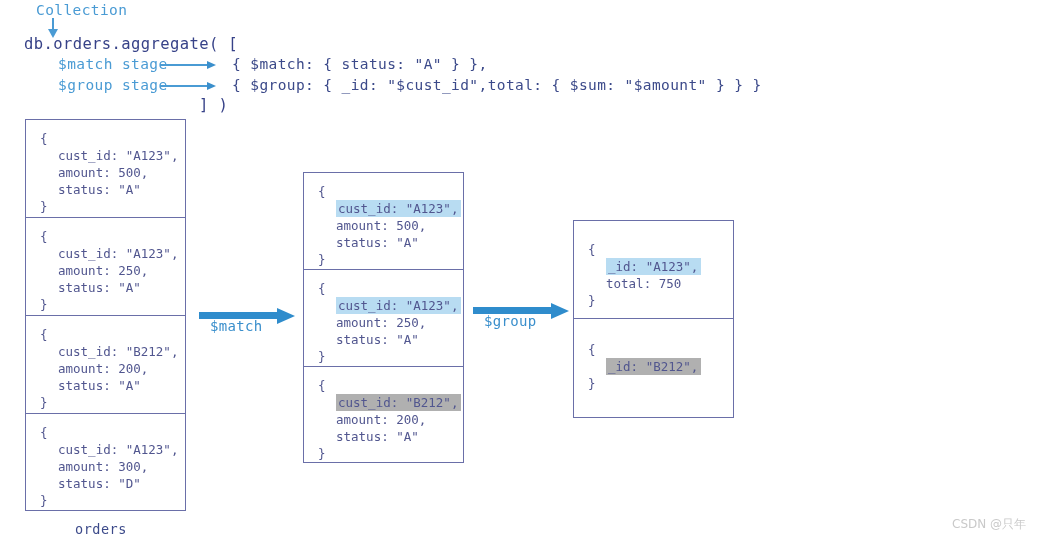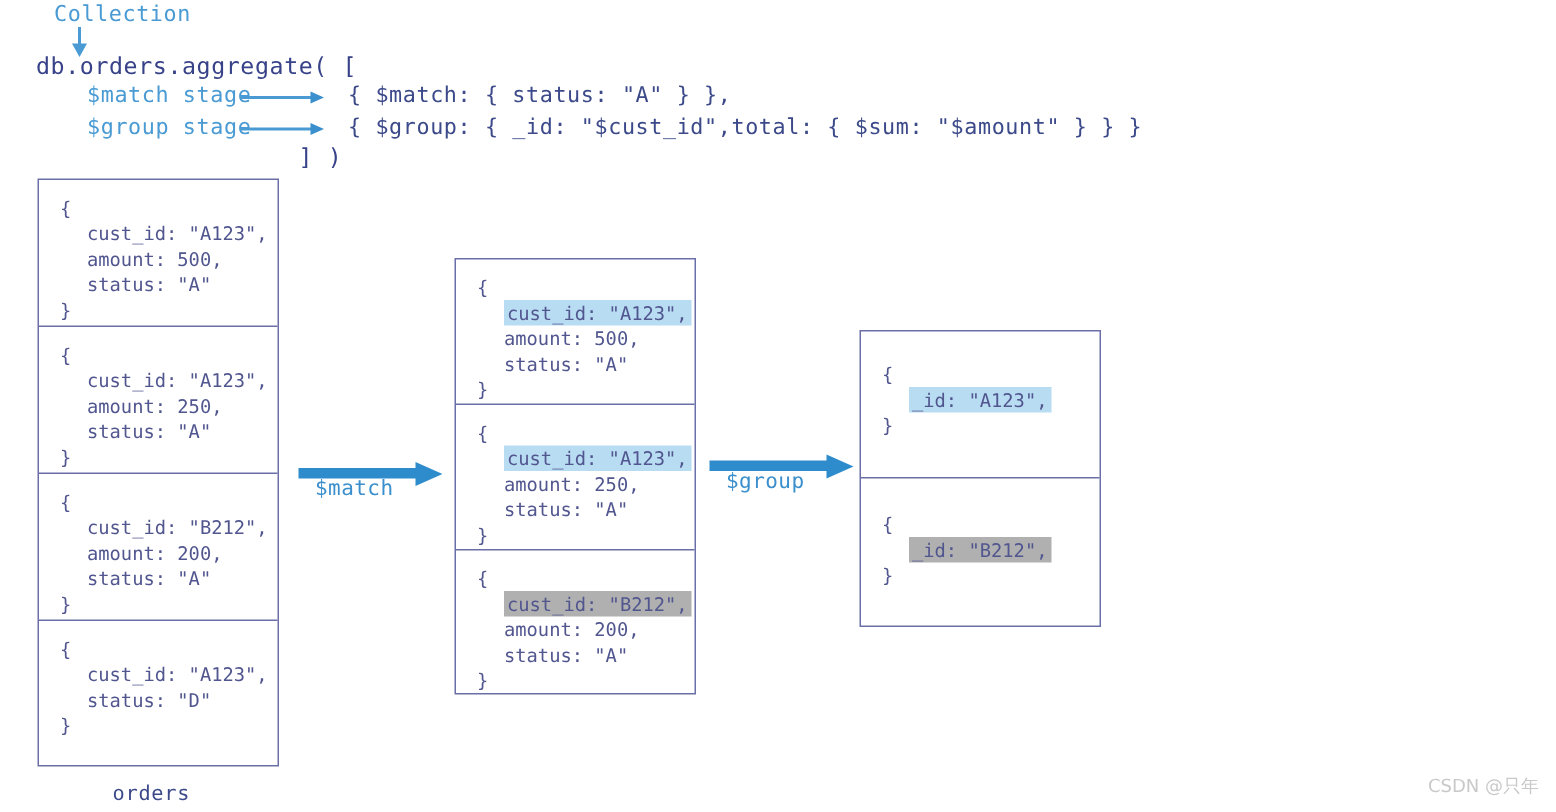--- a/index.html
+++ b/index.html
@@ -219,20 +219,21 @@
       <div class="doc-line">{</div>
       <div class="doc-line indent">cust_id: "B212",</div>
       <div class="doc-line indent">amount: 200,</div>
       <div class="doc-line indent">status: "A"</div>
       <div class="doc-line">}</div>
     </div>
 
     <div class="doc-cell" style="height:98px;">
       <div class="doc-line">{</div>
       <div class="doc-line indent">cust_id: "A123",</div>
+      <div class="doc-line indent">amount: 300,</div>
       <div class="doc-line indent">status: "D"</div>
       <div class="doc-line">}</div>
     </div>
   </div>
 
   <div class="caption" style="left:75px; top:521px;text-align:center;">orders</div>
 
   <div class="big-arrow" style="left:199px; top:308px; width:96px;">
     <div class="shaft" style="width:80px;"></div>
     <div class="head" style="left:78px;"></div>
@@ -272,20 +273,21 @@
   </div>
   <div class="arrow-label" style="left:484px; top:313px;">$group</div>
 
   <div class="caption" style="left:620px; top:216px;margin-top:28px;">Results</div>
 
   <div class="doc-box" style="left:573px; top:220px; width:161px; height:198px;">
 
     <div class="doc-cell" style="height:98px; padding-top:20px;">
       <div class="doc-line">{</div>
       <div class="doc-line indent"><span class="hl hl-blue">_id: "A123",</span></div>
+      <div class="doc-line indent">total: 750</div>
       <div class="doc-line">}</div>
     </div>
 
     <div class="doc-cell" style="height:98px; padding-top:22px;">
       <div class="doc-line">{</div>
       <div class="doc-line indent"><span class="hl hl-gray">_id: "B212",</span></div>
       <div class="doc-line">}</div>
     </div>
   </div>
 

